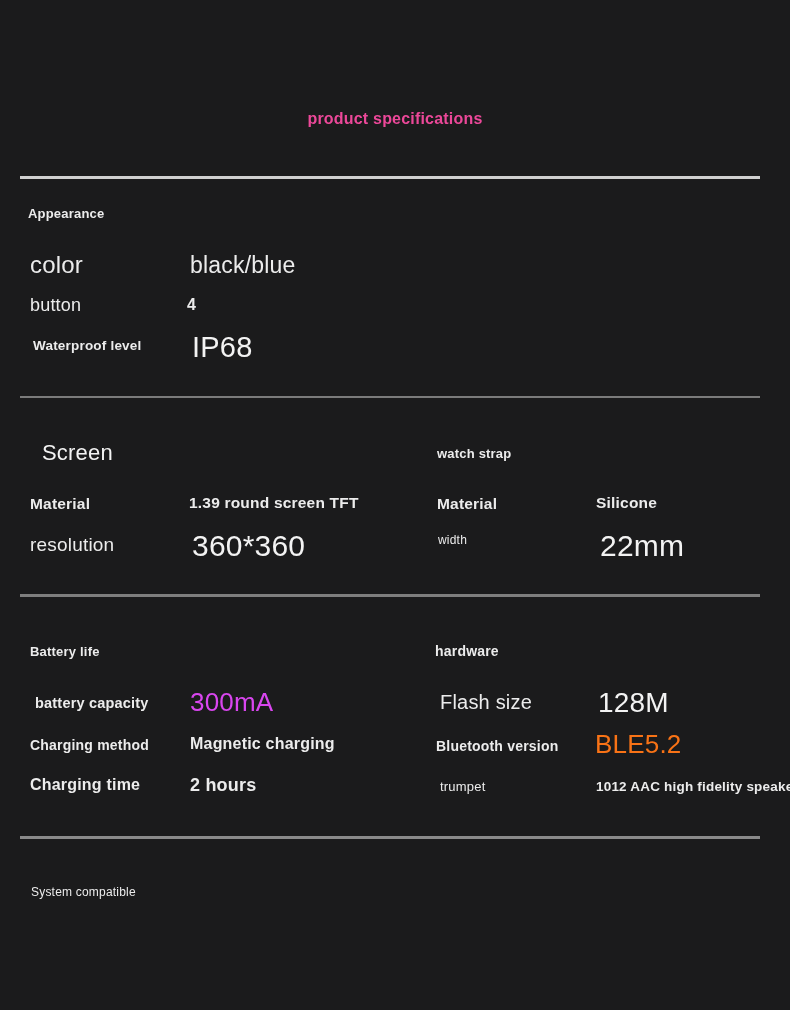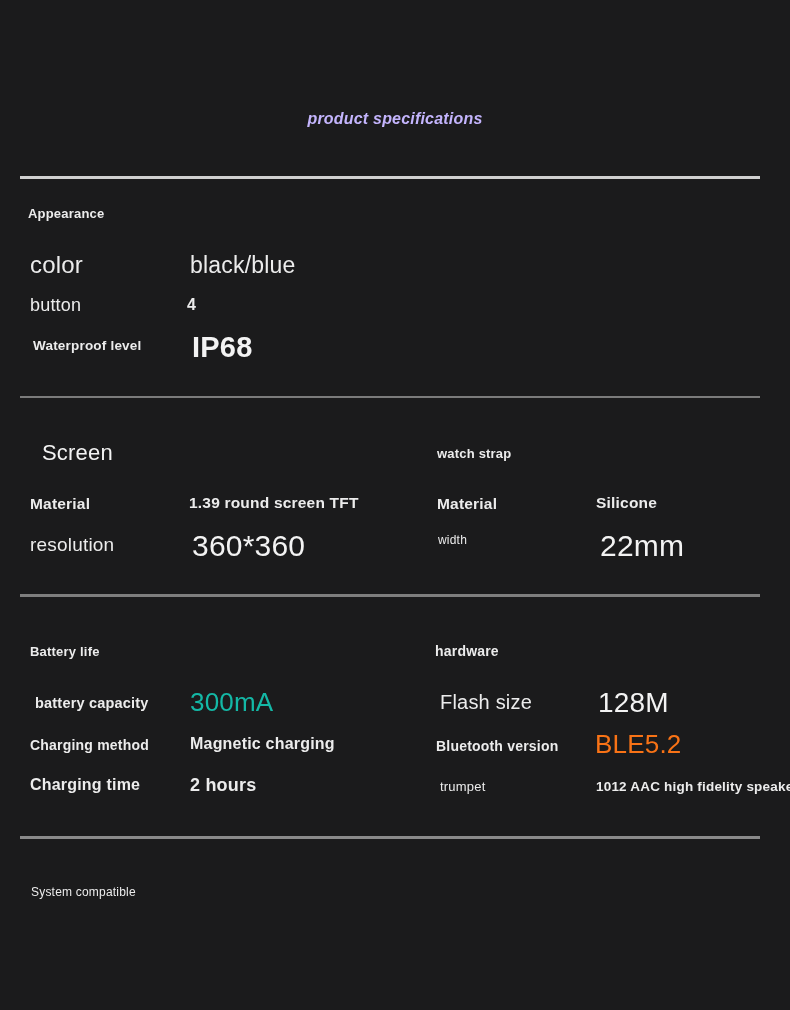--- a/index.html
+++ b/index.html
@@ -4,50 +4,50 @@
 <style>
   html,body{margin:0;padding:0;background:#101010;}
   .page{
     position:relative;width:790px;height:1010px;margin:0 auto;
     background:#1b1b1c;overflow:hidden;
     font-family:"Liberation Sans",sans-serif;color:#ececec;
   }
   .t{position:absolute;line-height:1.05;white-space:nowrap;letter-spacing:0.2px;}
   .divider{position:absolute;left:20px;width:740px;}
 
-  .title{top:111px;left:0;width:790px;text-align:center;font-size:16px;font-weight:700;color:#c4b5fd;font-style:italic;}
+  .title{top:111px;left:0;width:790px;text-align:center;font-size:16px;font-weight:700;color:#ec4899;}
 
   .div1{top:176px;height:3px;background:#d0d0d0;}
   .div2{top:396px;height:2px;background:#7b7b7b;}
   .div3{top:594px;height:2.5px;background:#7e7e7e;}
   .div4{top:836px;height:3px;background:#8a8a8a;}
 
   .hd-appearance{left:28px;top:207px;font-size:13px;font-weight:700;}
   .lb-color{left:30px;top:252px;font-size:24px;}
   .vl-color{left:190px;top:253px;font-size:23px;}
   .lb-button{left:30px;top:296px;font-size:18px;}
   .vl-button{left:187px;top:297px;font-size:16px;font-weight:700;}
   .lb-waterproof{left:33px;top:339px;font-size:13.5px;font-weight:700;}
-  .vl-waterproof{left:192px;top:332px;font-size:29px;color:#f3f3f3;font-weight:bold;}
+  .vl-waterproof{left:192px;top:332px;font-size:29px;color:#f3f3f3;}
 
   .hd-screen{left:30px;top:441px;font-size:22px;color:#f3f3f3;margin-left:12px;}
   .hd-strap{left:437px;top:447px;font-size:13px;font-weight:700;}
   .lb-smat{left:30px;top:496px;font-size:15.5px;font-weight:700;}
   .vl-smat{left:189px;top:495px;font-size:15.5px;font-weight:700;}
   .lb-res{left:30px;top:535px;font-size:19px;}
   .vl-res{left:192px;top:530px;font-size:30px;color:#f3f3f3;}
   .lb-wmat{left:437px;top:496px;font-size:15.5px;font-weight:700;}
   .vl-wmat{left:596px;top:495px;font-size:15.5px;font-weight:700;}
   .lb-width{left:438px;top:534px;font-size:12px;}
   .vl-width{left:600px;top:530px;font-size:30px;color:#f3f3f3;}
 
   .hd-battery{left:30px;top:645px;font-size:13px;font-weight:700;}
   .hd-hardware{left:435px;top:644px;font-size:14px;font-weight:700;}
   .lb-cap{left:35px;top:696px;font-size:14.5px;font-weight:700;}
-  .vl-cap{left:190px;top:689px;font-size:26px;color:#14b8a6;}
+  .vl-cap{left:190px;top:689px;font-size:26px;color:#d946ef;}
   .lb-flash{left:440px;top:692px;font-size:20px;}
   .vl-flash{left:598px;top:688px;font-size:28px;color:#f3f3f3;}
   .lb-method{left:30px;top:738px;font-size:14px;font-weight:700;}
   .vl-method{left:190px;top:736px;font-size:16px;font-weight:700;}
   .lb-bt{left:436px;top:739px;font-size:14px;font-weight:700;}
   .vl-bt{left:595px;top:731px;font-size:26px;color:#f97316;}
   .lb-time{left:30px;top:777px;font-size:16px;font-weight:700;}
   .vl-time{left:190px;top:776px;font-size:18px;font-weight:700;}
   .lb-trumpet{left:440px;top:780px;font-size:13px;}
   .vl-trumpet{left:596px;top:780px;font-size:13.5px;font-weight:700;}

